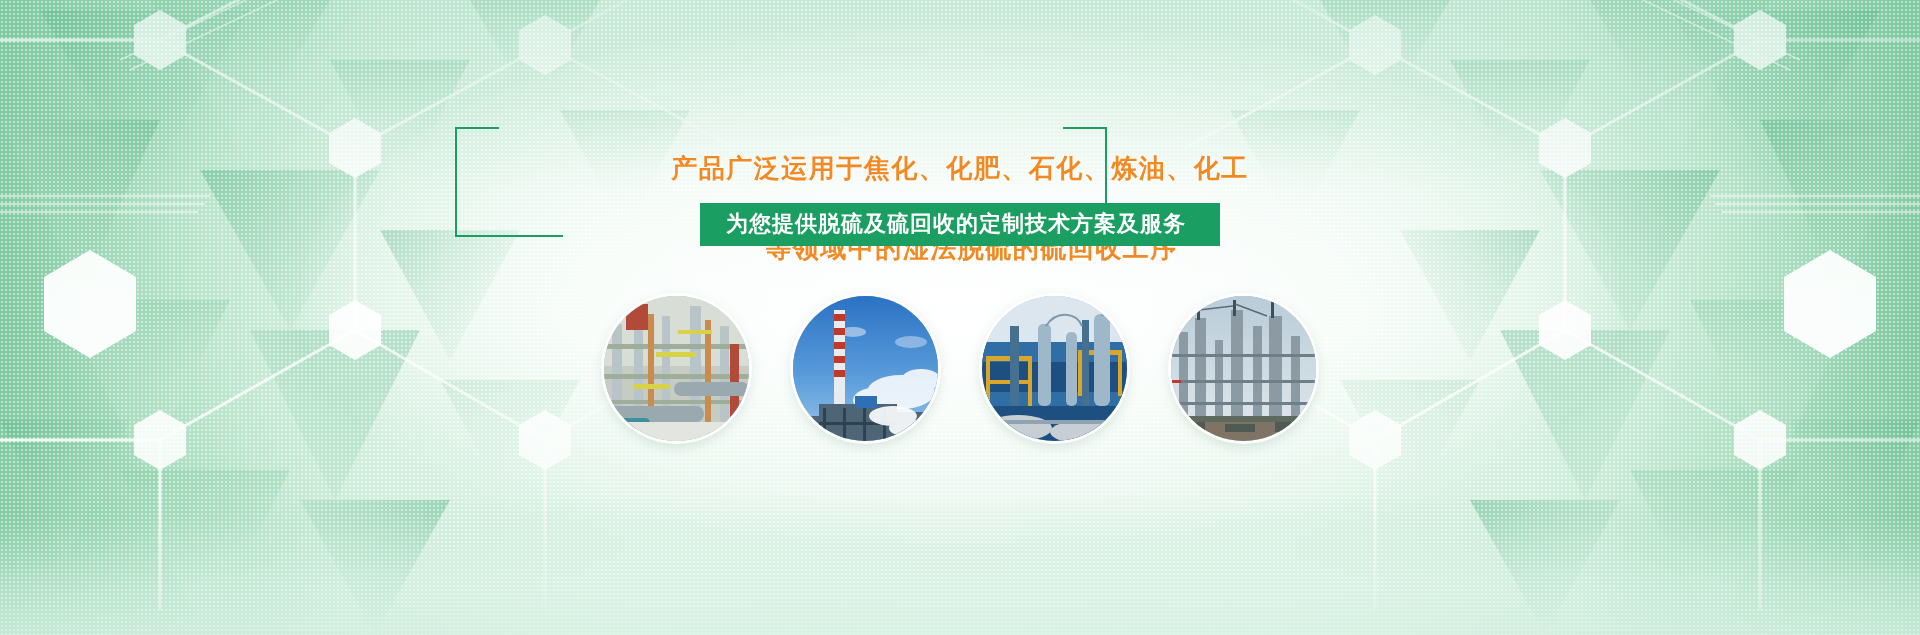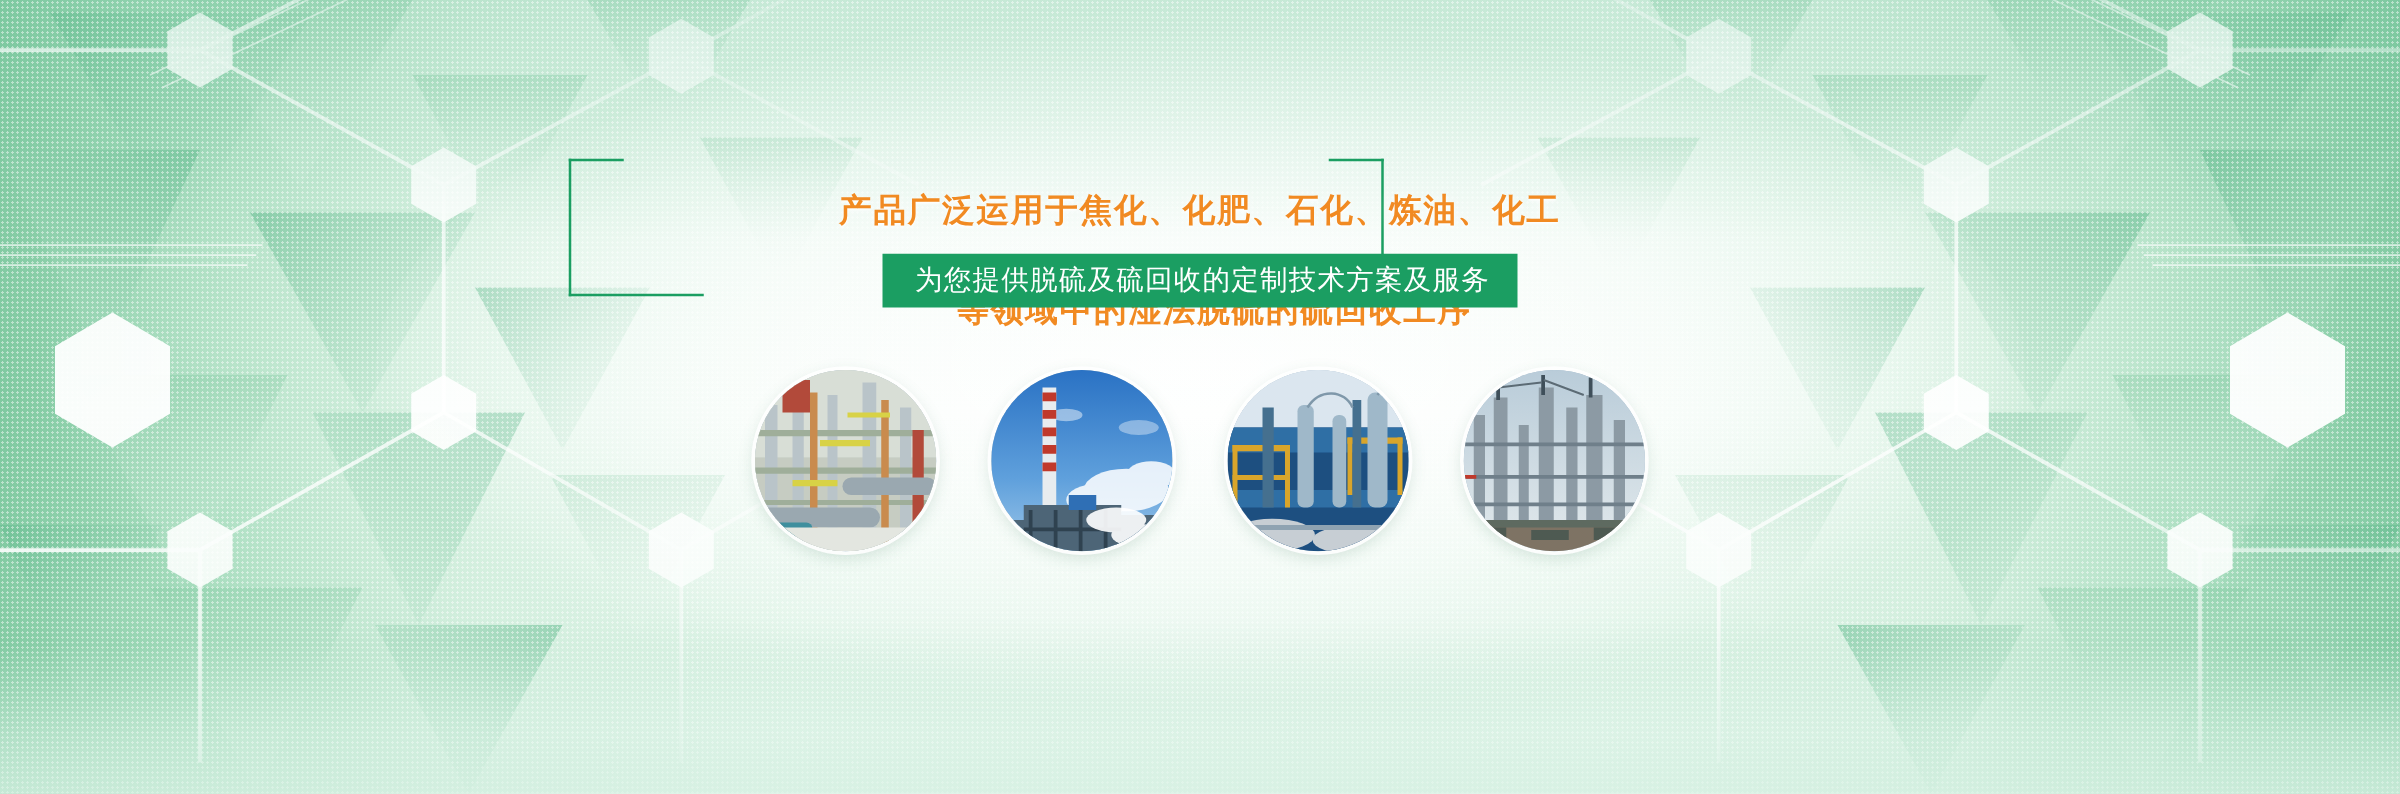--- a/index.html
+++ b/index.html
@@ -47,22 +47,22 @@
   .b-top-l{left:0;top:0;width:44px;height:2px;}
   .b-top-r{right:0;top:0;width:44px;height:2px;}
   .b-left{left:0;top:0;width:2px;height:110px;}
   .b-right{right:0;top:0;width:2px;height:110px;}
   .b-bot-l{left:0;bottom:0;width:108px;height:2px;}
   .b-bot-r{right:0;bottom:0;width:108px;height:2px;}
 
   .subbanner{
     position:absolute;left:50%;transform:translateX(-50%);top:203px;
     background:#1b9e62;color:#ffffff;
-    font-size:22px;font-weight:400;letter-spacing:1px;
-    padding:7px 22px 8px 26px;
+    font-size:22px;font-weight:700;letter-spacing:1px;
+    padding:7px 34px 8px 26px;
     line-height:28px;white-space:nowrap;
   }
 
   
   .photos{position:absolute;left:0;right:0;top:296px;display:flex;justify-content:center;gap:44px;}
   .photo{
     width:145px;height:145px;border-radius:50%;overflow:hidden;position:relative;
     box-shadow:0 0 0 3px rgba(255,255,255,0.9), 0 4px 14px rgba(60,120,90,0.22);
     background:#9db6c8;
   }

